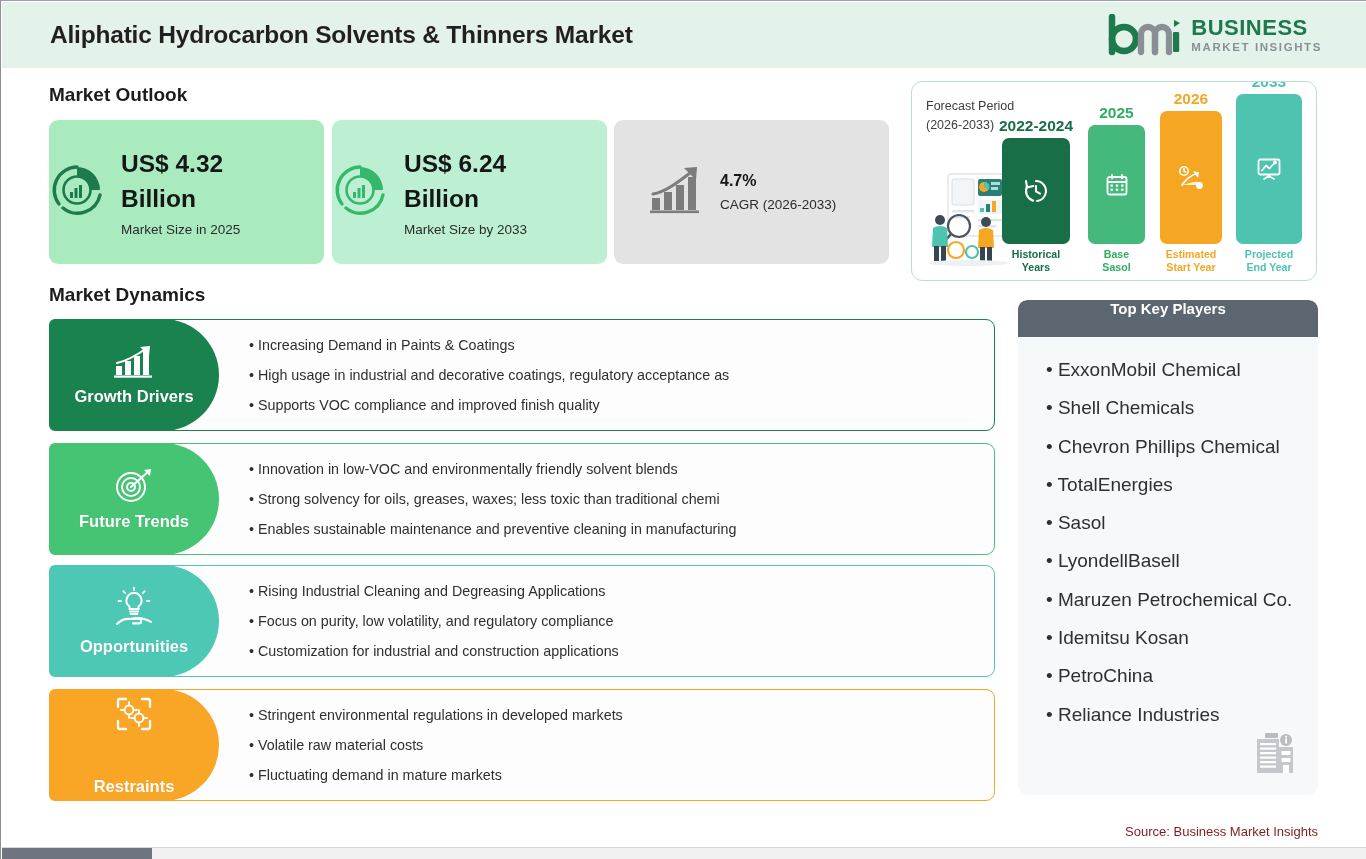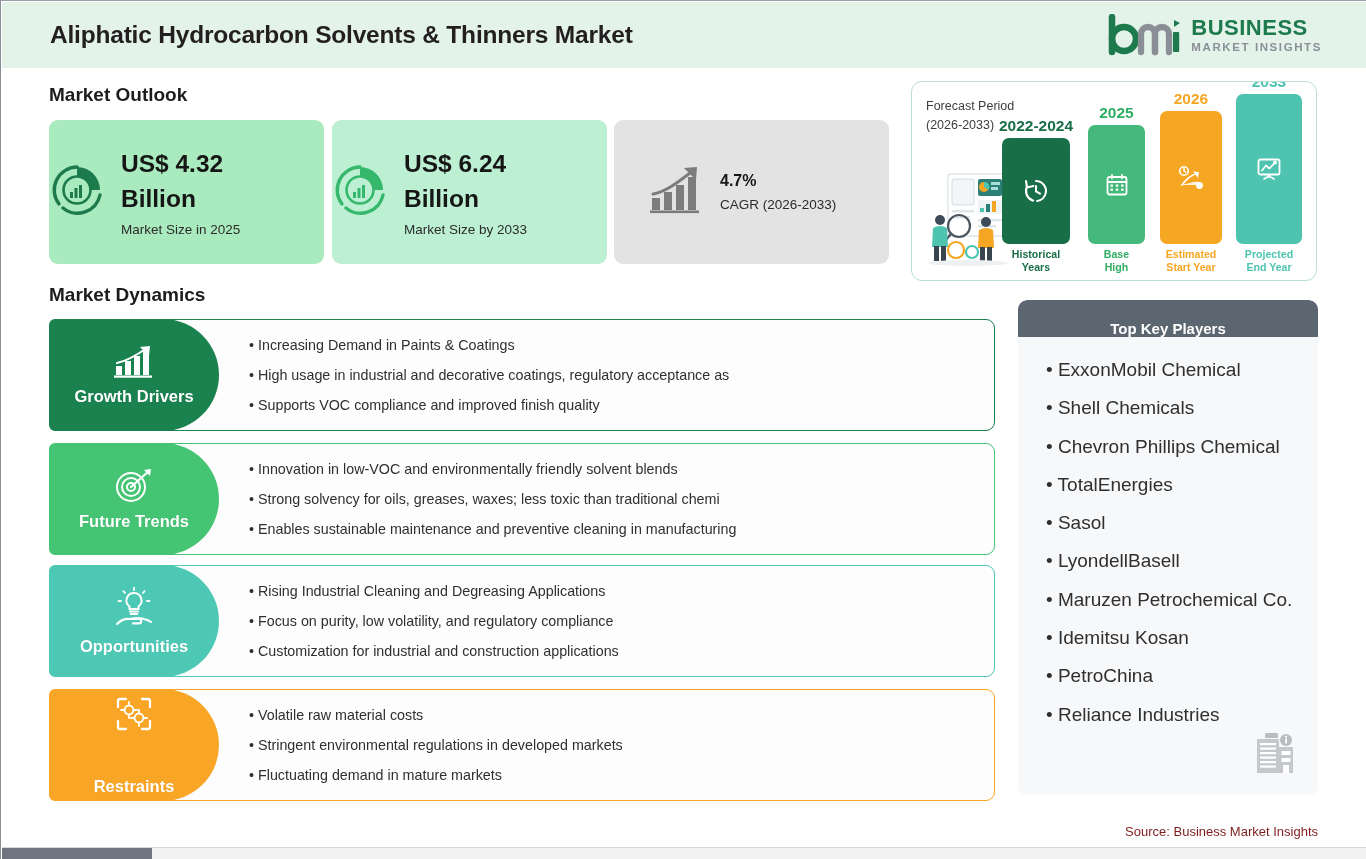--- a/index.html
+++ b/index.html
@@ -130,21 +130,21 @@
   
   #key-players-panel {
     position: absolute; left: 1017px; top: 299px;
     width: 300px; height: 495px;
     background: #f7f8fa;
     border-radius: 9px;
     overflow: hidden;
   }
   #key-players-header {
     height: 37px; background: #5c6670;
-    display: flex; align-items: flex-end; justify-content: center;
+    display: flex; align-items: flex-start; justify-content: center;
     border-radius: 9px 9px 0 0;
   }
   #key-players-header-label { color: #ffffff; font-size: 15px; font-weight: bold; }
   #key-players-list { padding: 22px 0 0 28px; display: flex; flex-direction: column; gap: 16.3px; }
   .key-player { font-size: 19px; color: #2f2f2f; }
   #key-players-icon { position: absolute; left: 1248px; top: 728px; }
 
   
   #source-note {
     position: absolute; right: 48px; top: 823px;
@@ -306,21 +306,21 @@
             <rect x="5.5" y="11.5" width="2.4" height="2.2"></rect>
               <rect x="10.8" y="11.5" width="2.4" height="2.2"></rect>
               <rect x="16.1" y="11.5" width="2.4" height="2.2"></rect>
             <rect x="5.5" y="15.6" width="2.4" height="2.2"></rect>
               <rect x="10.8" y="15.6" width="2.4" height="2.2"></rect>
               <rect x="16.1" y="15.6" width="2.4" height="2.2"></rect>
           </g>
         </svg>
       </span>
       <span class="fc-caption" style="color:#2fae63;">
-        <span>Base</span><br><span>High</span>
+        <span>Base</span><br><span>Sasol</span>
       </span>
     </div>
 
     <div class="fc-bar-group" id="fc-group-2" style="left:248px; width:62px;">
       <span class="fc-year" style="color:#f5a623;">2026</span>
       <span class="fc-bar" style="height:133px; background:#f5a623;">
         <svg width="27" height="25" viewBox="0 0 27 25">
           <circle cx="6" cy="6" r="4.3" fill="none" stroke="#ffffff" stroke-width="1.6"></circle>
           <path d="M6 3.6 V6 L7.7 7.2" stroke="#ffffff" stroke-width="1.5" fill="none" stroke-linecap="round"></path>
           <path d="M4 20 q6 -9 16 -12" fill="none" stroke="#ffffff" stroke-width="1.8" stroke-linecap="round"></path>
@@ -425,22 +425,22 @@
                    M4 26 v6 a2 2 0 0 0 2 2 h6 M36 26 v6 a2 2 0 0 1 -2 2 h-6" fill="none" stroke="#ffffff" stroke-width="2.3" stroke-linecap="round"></path>
           <circle cx="15" cy="15" r="4.4" fill="none" stroke="#ffffff" stroke-width="2"></circle>
           <circle cx="25" cy="23" r="4.4" fill="none" stroke="#ffffff" stroke-width="2"></circle>
           <path d="M15 9.2 V7 M15 20.8 V23 M9.2 15 H7 M20.8 15 H23" stroke="#ffffff" stroke-width="1.8" stroke-linecap="round"></path>
           <path d="M25 17.2 V15 M25 28.8 V31 M19.2 23 H17 M30.8 23 H33" stroke="#ffffff" stroke-width="1.8" stroke-linecap="round"></path>
         </svg>
       </span>
       <span class="dyn-pill-label">Restraints</span>
     </div>
     <div class="dyn-bullets">
+      <span class="dyn-bullet">• Stringent environmental regulations in developed markets</span>
       <span class="dyn-bullet">• Volatile raw material costs</span>
-      <span class="dyn-bullet">• Stringent environmental regulations in developed markets</span>
       <span class="dyn-bullet">• Fluctuating demand in mature markets</span>
     </div>
   </div>
 
   <div id="key-players-panel">
     <div id="key-players-header">
       <span id="key-players-header-label">Top Key Players</span>
     </div>
     <div id="key-players-list">
       <span class="key-player">• ExxonMobil Chemical</span>

